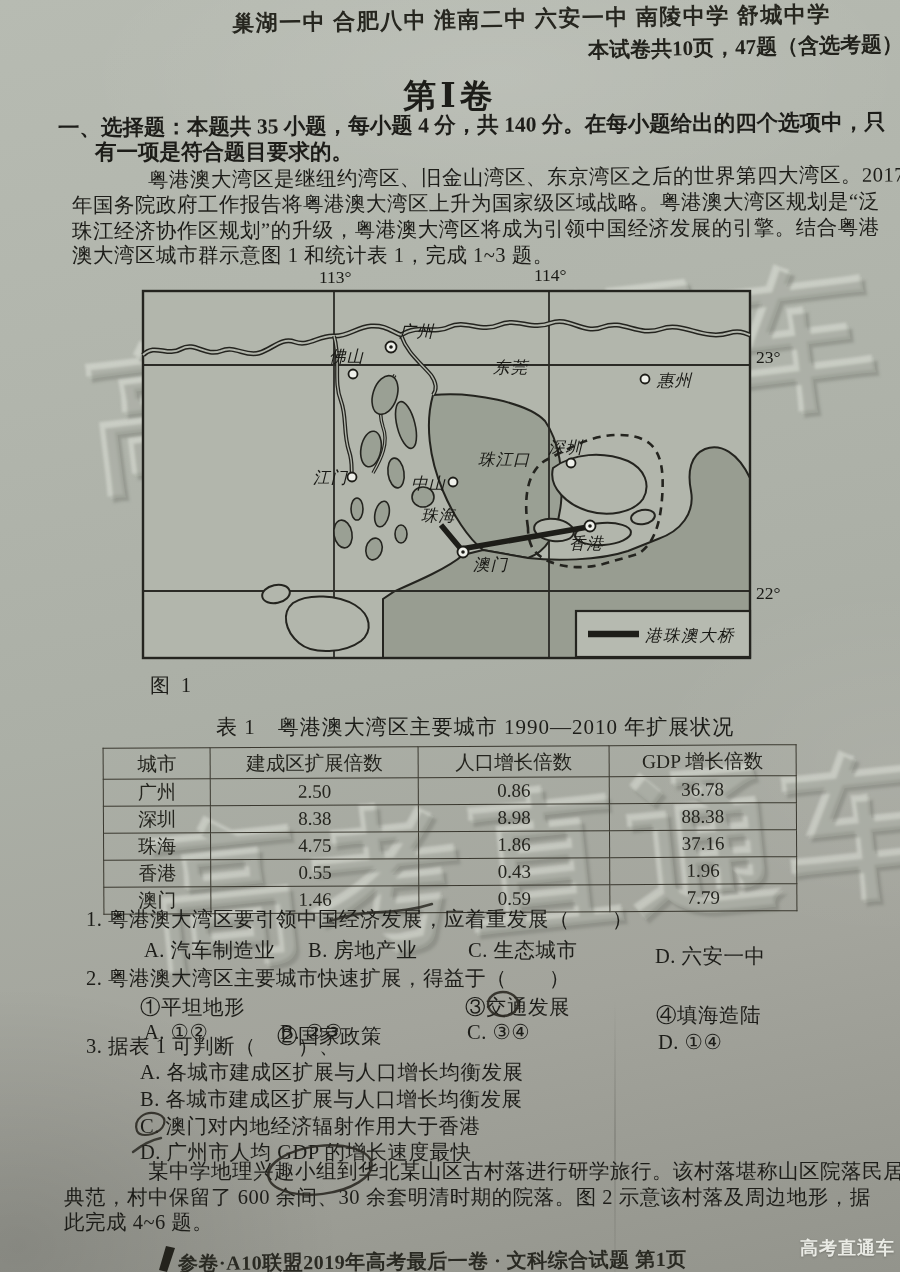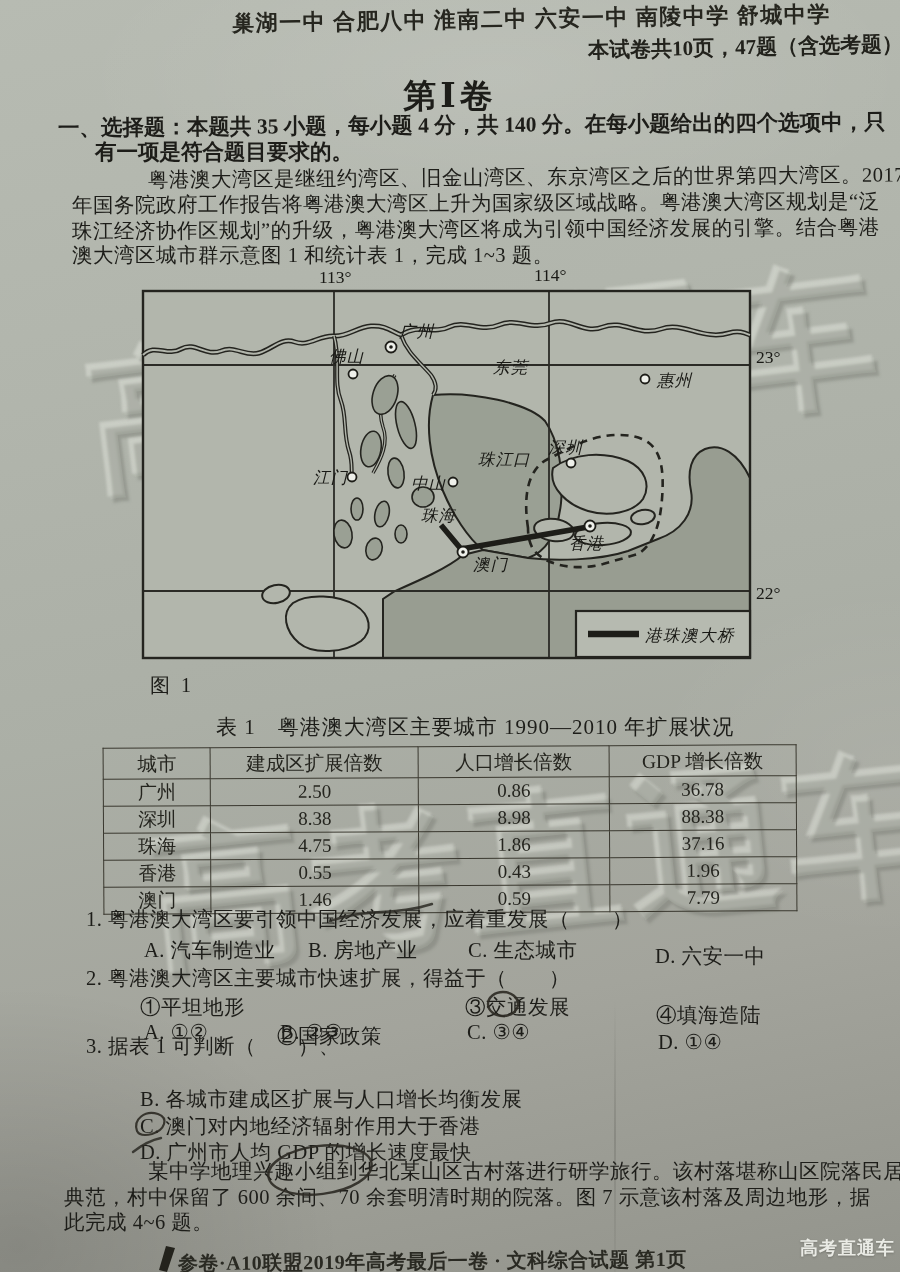--- a/index.html
+++ b/index.html
@@ -236,26 +236,27 @@
   <div class="abs z2 bodytxt opt" style="top:1001px;left:656px;">④填海造陆</div>
   <div class="abs z2 bodytxt opt" style="top:1020px;left:144px;">A. ①②</div>
   <div class="abs z2 bodytxt opt" style="top:1020px;left:280px;">B. ②③</div>
   <div class="abs z2 bodytxt opt" style="top:1020px;left:467px;">C. ③④</div>
   <div class="abs z2 bodytxt opt" style="top:1030px;left:658px;">D. ①④</div>
 
   <div class="abs z2 bodytxt" style="top:1032px;left:86px;">
     <span class="qnum">3.</span>
     <span class="q-stem">据表 1 可判断（　　）、</span>
   </div>
+  <div class="abs z2 bodytxt opt" style="top:1058px;left:140px;">A. 各城市建成区扩展与人口增长均衡发展</div>
   <div class="abs z2 bodytxt opt" style="top:1085px;left:140px;">B. 各城市建成区扩展与人口增长均衡发展</div>
   <div class="abs z2 bodytxt opt" style="top:1112px;left:140px;">C. 澳门对内地经济辐射作用大于香港</div>
   <div class="abs z2 bodytxt opt" style="top:1138px;left:140px;">D. 广州市人均 GDP 的增长速度最快</div>
 
   <div class="abs z2 bodytxt" style="top:1157px;left:148px;">某中学地理兴趣小组到华北某山区古村落进行研学旅行。该村落堪称山区院落民居的</div>
-  <div class="abs z2 bodytxt" style="top:1183px;left:64px;">典范，村中保留了 600 余间、70 余套明清时期的院落。图 7 示意该村落及周边地形，据</div>
+  <div class="abs z2 bodytxt" style="top:1183px;left:64px;">典范，村中保留了 600 余间、30 余套明清时期的院落。图 2 示意该村落及周边地形，据</div>
   <div class="abs z2 bodytxt" style="top:1208px;left:64px;">此完成 4~6 题。</div>
 
   <div class="abs brand">高考直通车</div>
   <div class="abs footer-line">参卷·A10联盟2019年高考最后一卷 · 文科综合试题 第1页</div>
   <div class="abs crease"></div>
 
   <svg class="penmarks" width="900" height="1272" viewBox="0 0 900 1272">
     <g fill="none" stroke="#2c2a24" stroke-linecap="round">
       <path d="M330,921 C365,908 395,916 432,904" stroke-width="2.4" opacity=".85"></path>
       <ellipse cx="503" cy="1004" rx="15" ry="12" stroke-width="2.4" opacity=".9"></ellipse>

